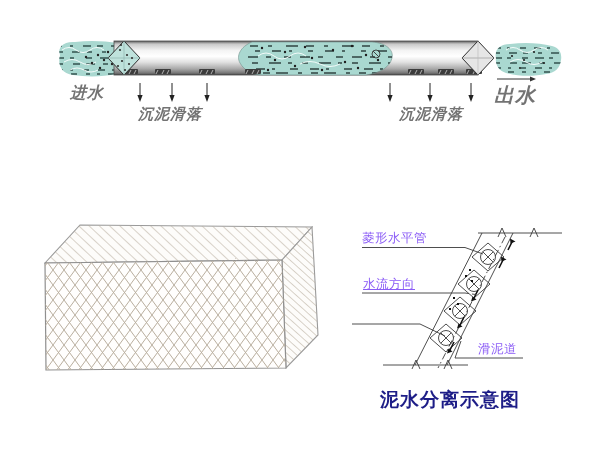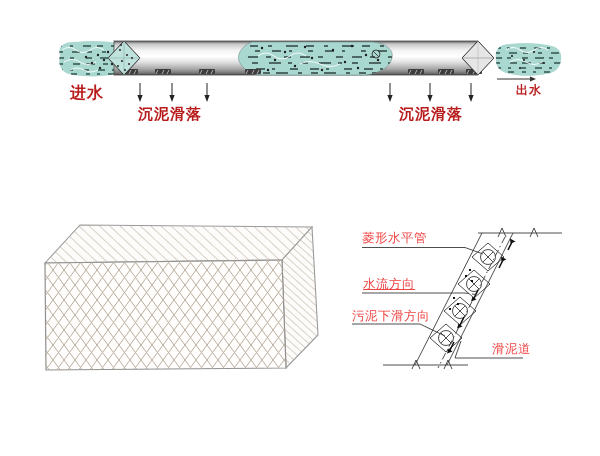--- a/index.html
+++ b/index.html
@@ -2,29 +2,29 @@
 <html><head>
 <meta charset="utf-8">
 <style>
   html,body{margin:0;padding:0;background:#ffffff;}
   #canvas{
     position:relative;width:600px;height:456px;background:#ffffff;overflow:hidden;
     font-family:"DejaVu Sans",sans-serif;
   }
   .abs{position:absolute;}
   .lbl{
-    position:absolute;font-size:15px;line-height:1.2;color:#b91c1c;
-    font-weight:600;letter-spacing:1px;white-space:nowrap;
+    position:absolute;font-size:15px;line-height:1.2;color:#737373;
+    font-weight:600;letter-spacing:1px;white-space:nowrap;font-style:italic;
   }
   .title{
     position:absolute;color:#1d1d87;font-weight:700;font-size:20px;
     text-align:center;letter-spacing:1px;white-space:nowrap;
   }
   .slbl{
-    position:absolute;font-size:12.5px;color:#ef4444;font-weight:500;
+    position:absolute;font-size:12.5px;color:#8b5cf6;font-weight:500;
     letter-spacing:0.5px;white-space:nowrap;text-align:center;
   }
   svg{display:block;}
 </style>
 </head>
 <body>
 
 <div id="canvas">
 
   <div class="abs" style="left:0;top:0;width:600px;height:165px;">
@@ -221,21 +221,21 @@
         <line x1="390" y1="83" x2="390" y2="97"></line>
           <polygon points="387.4,95 392.6,95 390,102" fill="#222222" stroke="none"></polygon>
         <line x1="430" y1="83" x2="430" y2="97"></line>
           <polygon points="427.4,95 432.6,95 430,102" fill="#222222" stroke="none"></polygon>
         <line x1="471" y1="83" x2="471" y2="97"></line>
           <polygon points="468.4,95 473.6,95 471,102" fill="#222222" stroke="none"></polygon>
       </g>
     </svg>
 
     <div class="lbl" style="left:70px;top:83px;font-size:16px;">进水</div>
-    <div class="lbl" style="left:516px;top:83px;font-size:12px;text-align:right;">出水</div>
+    <div class="lbl" style="left:494px;top:83px;font-size:20px;text-align:right;">出水</div>
     <div class="lbl" style="left:138px;top:105px;">沉泥滑落</div>
     <div class="lbl" style="left:399px;top:105px;">沉泥滑落</div>
   </div>
 
   <div class="abs" style="left:20px;top:210px;width:330px;height:215px;">
     <svg width="320" height="175" viewBox="0 0 320 175">
       <defs>
         <pattern id="mesh" width="11" height="15" patternUnits="userSpaceOnUse">
           <path d="M0,0 L11,15 M11,0 L0,15" stroke="#b9ae9e" stroke-width="1" fill="none"></path>
         </pattern>
@@ -331,17 +331,17 @@
         <line x1="115" y1="83" x2="129" y2="85" stroke-dasharray="4 3"></line>
         <line x1="2" y1="114" x2="70" y2="114"></line>
         <line x1="70" y1="114" x2="95" y2="126"></line>
         <line x1="105" y1="148" x2="173" y2="148"></line>
         <line x1="105" y1="148" x2="111" y2="131"></line>
       </g>
     </svg>
 
     <div class="slbl" style="left:12px;top:20px;">菱形水平管</div>
     <div class="slbl" style="left:13px;top:66px;text-decoration:underline;">水流方向</div>
-    <div class="slbl" style="left:2px;top:98px;">污泥下滑方向</div>
-    <div class="slbl" style="left:128px;top:131px;margin-left:14px;">滑泥道</div>
+    <div class="slbl" style="left:128px;top:131px;">滑泥道</div>
+    <div class="title" style="left:0px;top:177px;width:200px;font-size:19px;">泥水分离示意图</div>
   </div>
 
 </div>
 
 </body></html>

